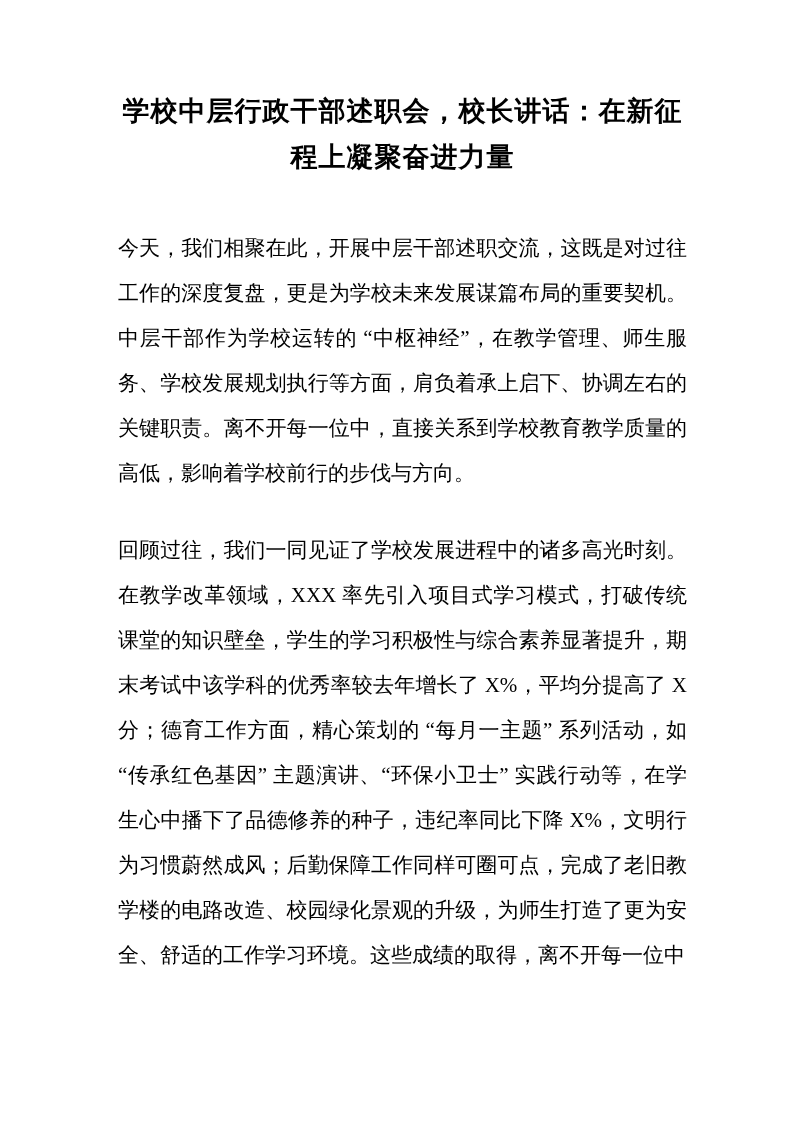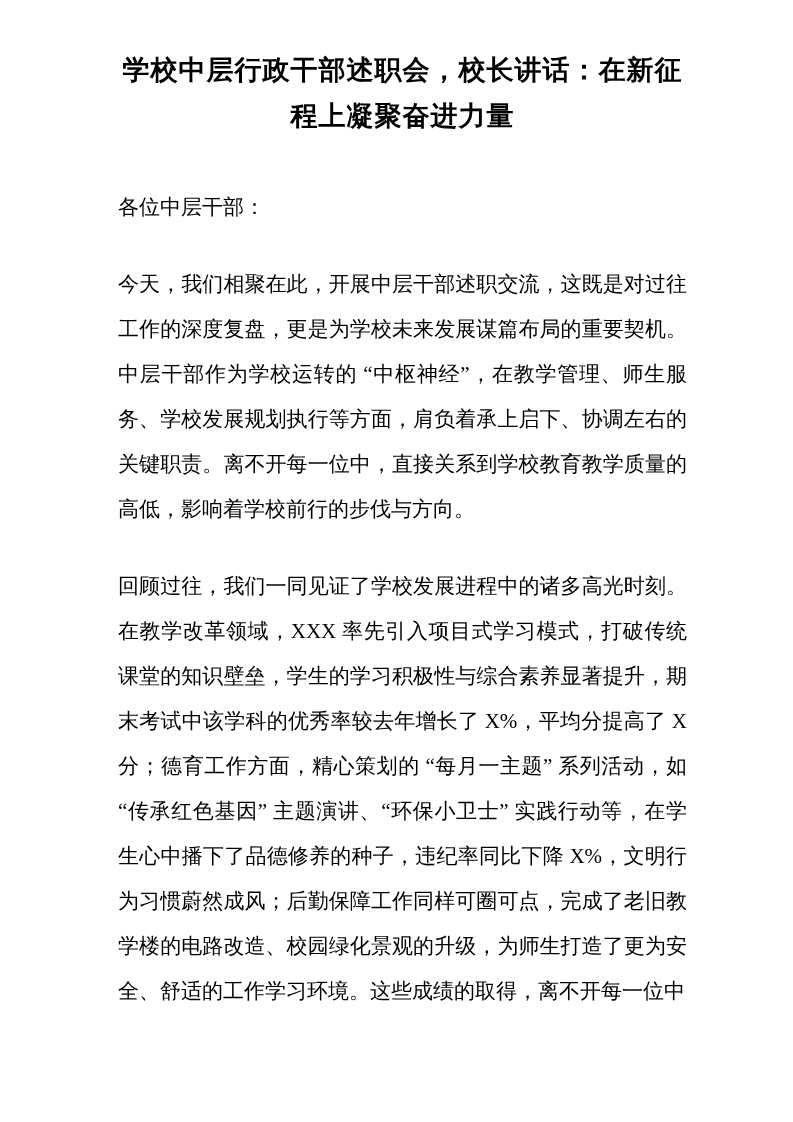--- a/index.html
+++ b/index.html
@@ -8,21 +8,21 @@
     background: #ffffff;
   }
   .page {
     position: relative;
     box-sizing: border-box;
     width: 793px;
     height: 1122px;
     margin: 0 auto;
     background: #ffffff;
     color: #000000;
-    padding: 47px 106px 0 118px;
+    padding: 88px 106px 0 118px;
     overflow: hidden;
     font-family: "Liberation Serif", "DejaVu Serif", serif;
   }
   .doc-title {
     font-size: 27px;
     font-weight: bold;
     text-align: center;
     line-height: 46px;
     margin: 0 0 46px 0;
     letter-spacing: 1px;
@@ -38,19 +38,18 @@
   .doc-body.no-justify {
     text-align: left;
   }
 </style>
 </head>
 <body>
 
 <div class="page">
   <h1 class="doc-title">学校中层行政干部述职会，校长讲话：在新征程上凝聚奋进力量</h1>
 
-  <p class="doc-body no-justify">各位中层干部：</p>
 
 
   <p class="doc-body">今天，我们相聚在此，开展中层干部述职交流，这既是对过往工作的深度复盘，更是为学校未来发展谋篇布局的重要契机。中层干部作为学校运转的 “中枢神经”，在教学管理、师生服务、学校发展规划执行等方面，肩负着承上启下、协调左右的关键职责。离不开每一位中，直接关系到学校教育教学质量的高低，影响着学校前行的步伐与方向。</p>
 
   <p class="doc-body">回顾过往，我们一同见证了学校发展进程中的诸多高光时刻。在教学改革领域，XXX 率先引入项目式学习模式，打破传统课堂的知识壁垒，学生的学习积极性与综合素养显著提升，期末考试中该学科的优秀率较去年增长了 X%，平均分提高了 X 分；德育工作方面，精心策划的 “每月一主题” 系列活动，如 “传承红色基因” 主题演讲、“环保小卫士” 实践行动等，在学生心中播下了品德修养的种子，违纪率同比下降 X%，文明行为习惯蔚然成风；后勤保障工作同样可圈可点，完成了老旧教学楼的电路改造、校园绿化景观的升级，为师生打造了更为安全、舒适的工作学习环境。这些成绩的取得，离不开每一位中</p>
 </div>
 
 </body></html>

